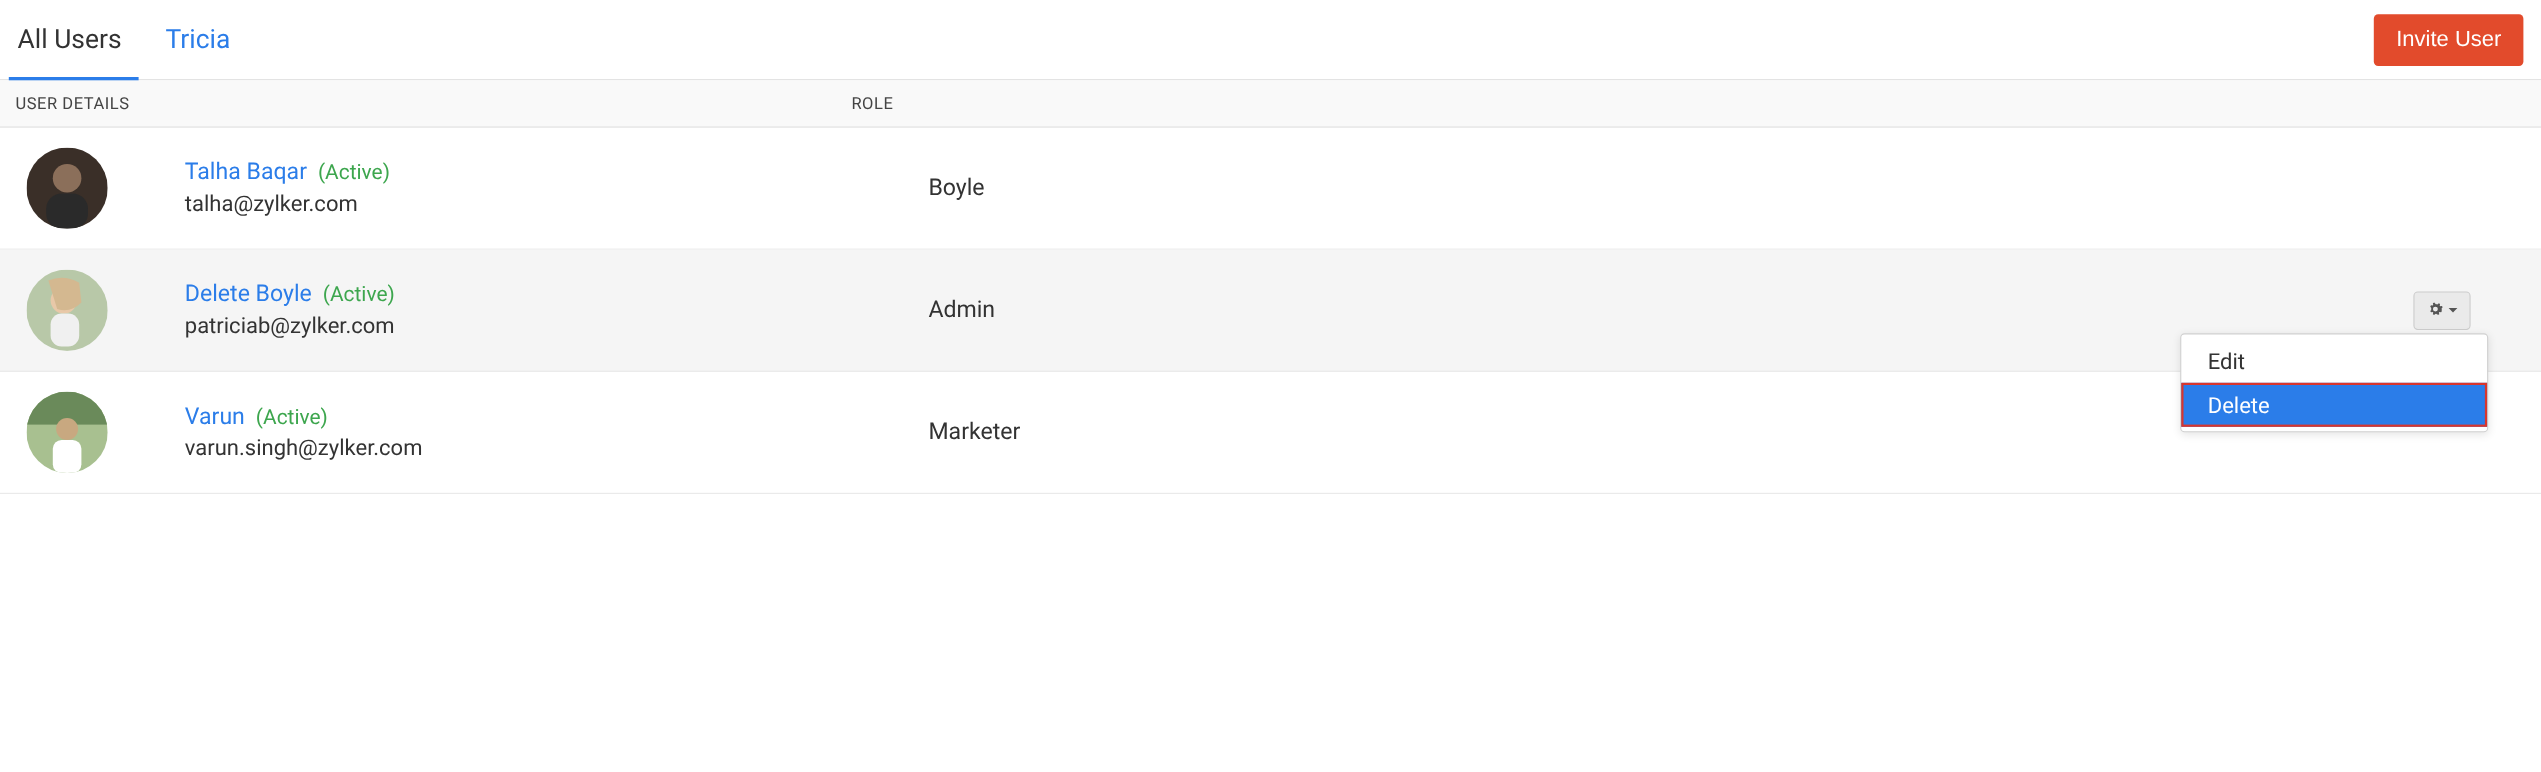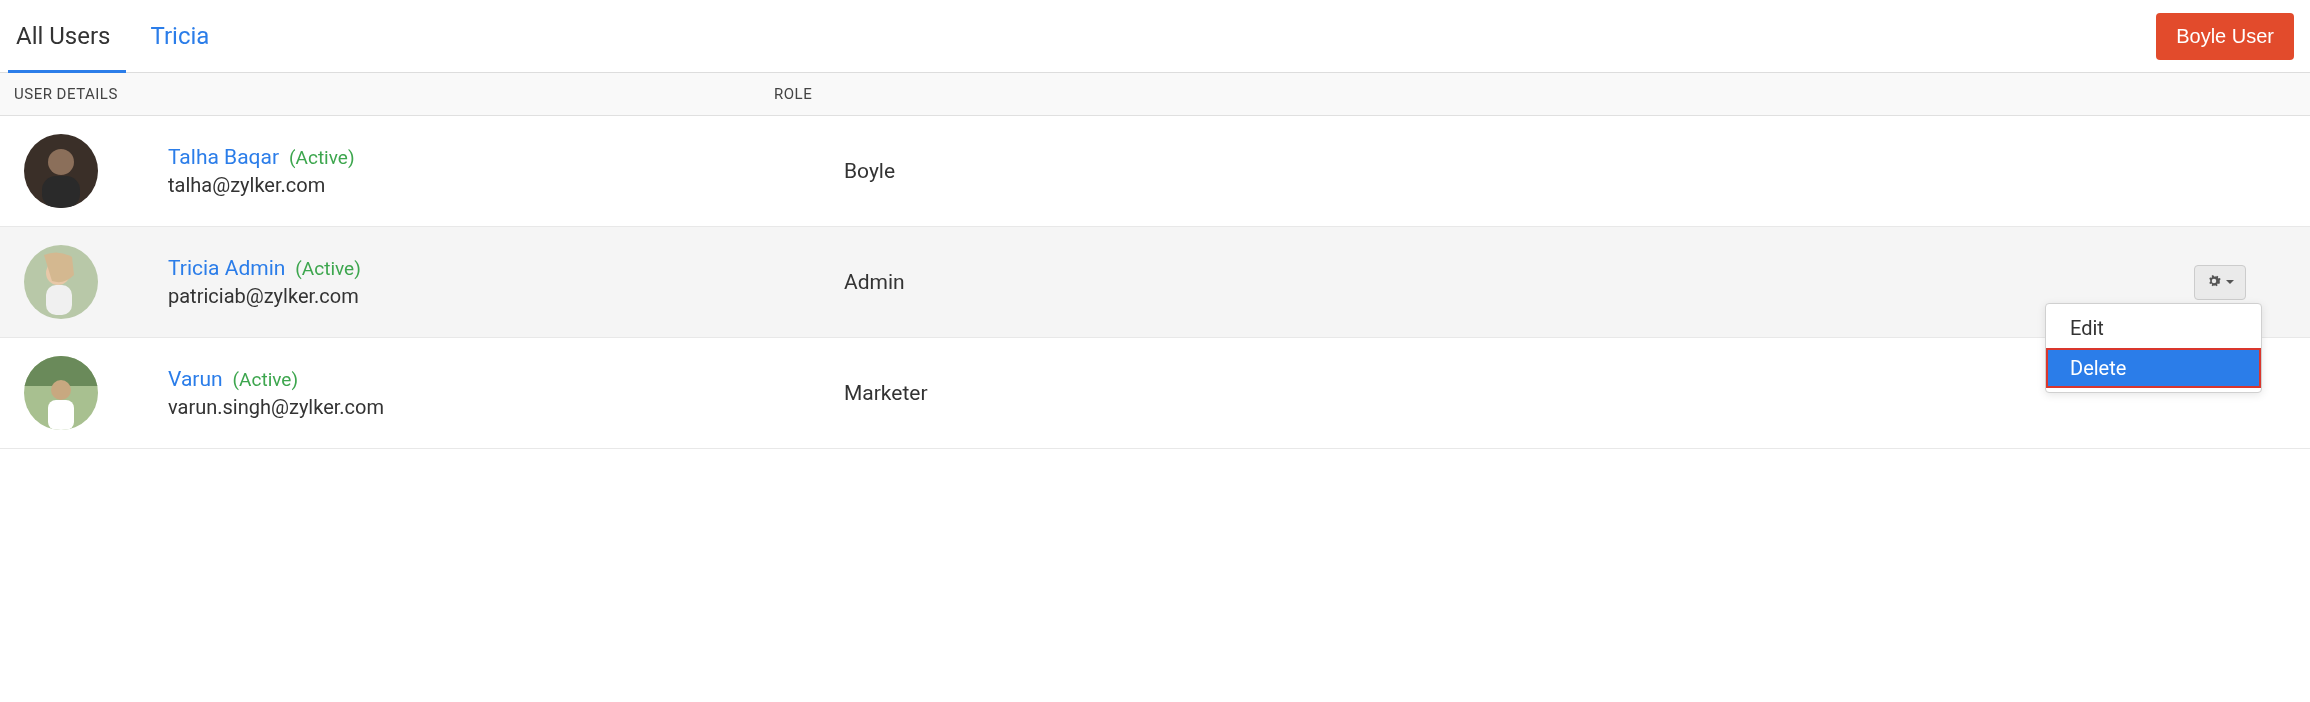--- a/index.html
+++ b/index.html
@@ -107,21 +107,21 @@
       cursor: pointer;
       display: inline-flex;
       align-items: center;
       gap: 2px;
       margin-right: 40px;
     }
     .dropdown {
       position: absolute;
       top: 76px;
       right: 48px;
-      width: 217px;
+      width: 280px;
       background: #fff;
       border: 1px solid #d0d0d0;
       border-radius: 4px;
       box-shadow: 0 2px 8px rgba(0,0,0,0.1);
       z-index: 10;
       padding: 4px 0;
     }
     .dropdown-item {
       padding: 8px 24px;
       font-size: 20px;
@@ -136,21 +136,21 @@
     }
   </style>
 </head>
 <body>
 
 <div class="header-bar">
   <div class="tabs">
     <div class="tab active">All Users</div>
     <div class="tab inactive">Tricia</div>
   </div>
-  <button class="invite-btn">Boyle User</button>
+  <button class="invite-btn">Invite User</button>
 </div>
 
 <div class="table-header">
   <div class="col-user">USER DETAILS</div>
   <div class="col-role">ROLE</div>
   <div class="col-actions"></div>
 </div>
 
 <div class="user-row">
   <div class="avatar">
@@ -175,21 +175,21 @@
   <div class="avatar">
     <svg viewBox="0 0 74 74">
         <rect width="74" height="74" fill="#b8c8a8"></rect>
         <circle cx="34" cy="28" r="12" fill="#e8c8a8"></circle>
         <path d="M20 10 Q34 4 48 12 L50 30 Q40 40 28 36 Z" fill="#d4b890"></path>
         <rect x="22" y="40" width="26" height="30" rx="10" fill="#f0f0f0"></rect>
       </svg>
   </div>
   <div class="user-info">
     <div class="user-name-line">
-      <span class="user-name">Tricia Admin</span>
+      <span class="user-name">Delete Boyle</span>
       <span class="user-status">(Active)</span>
     </div>
     <div class="user-email">patriciab@zylker.com</div>
   </div>
   <div class="user-role">Admin</div>
   <div class="col-actions">
     <button class="gear-btn">
       <span>
         <svg width="18" height="18" viewBox="0 0 24 24" fill="#555">
             <path d="M19.4 13l.6-1-.6-1 1.5-1.2-1-1.7-1.9.5-.8-.8.5-1.9-1.7-1-1.2 1.5-1-.6-1 .6L10.6 4l-1.7 1 .5 1.9-.8.8-1.9-.5-1 1.7L7.2 11l-.6 1 .6 1-1.5 1.2 1 1.7 1.9-.5.8.8-.5 1.9 1.7 1 1.2-1.5 1 .6 1-.6 1.2 1.5 1.7-1-.5-1.9.8-.8 1.9.5 1-1.7L19.4 13zM12 15a3 3 0 110-6 3 3 0 010 6z"></path>

